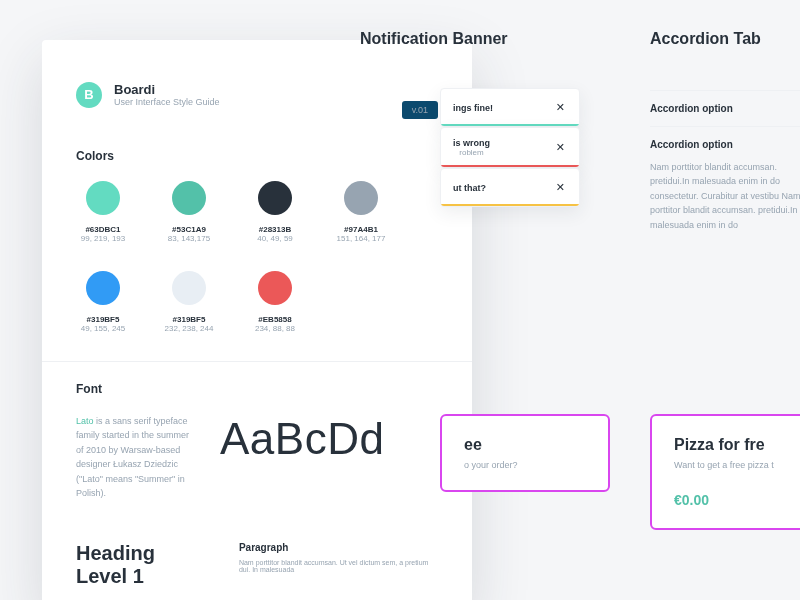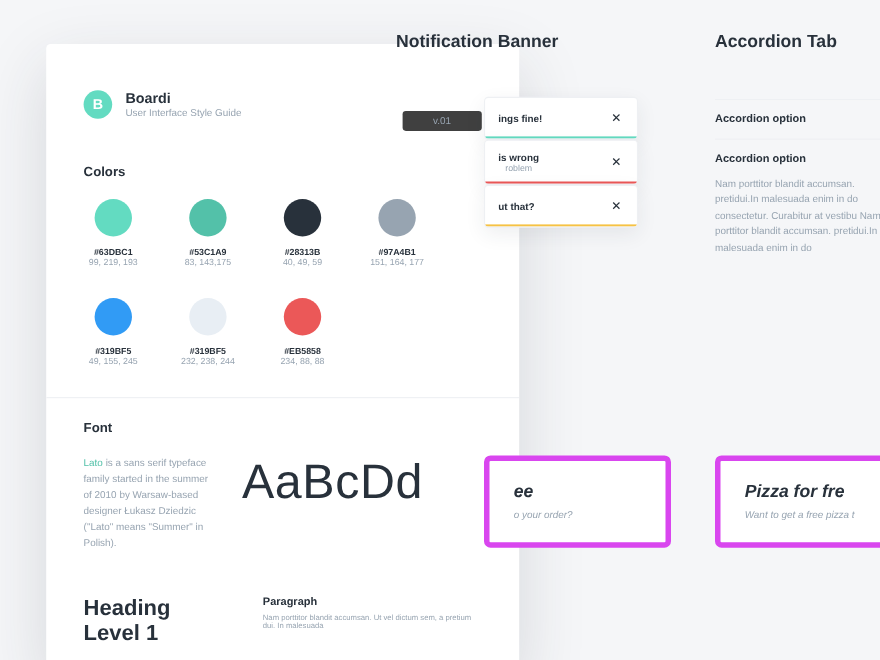--- a/index.html
+++ b/index.html
@@ -15,21 +15,21 @@
   background: #fff;
   border-radius: 4px;
   box-shadow: 0 20px 60px rgba(40,49,59,0.15);
   padding: 30px 34px 0;
   overflow: hidden;
 }
 .hdr { display:flex; align-items:center; gap:12px; margin-bottom: 30px; }
 .logo-badge { width:26px; height:26px; border-radius:50%; background:#63DBC1; color:#fff; font-weight:700; font-size:13px; display:flex; align-items:center; justify-content:center; }
 .hdr-txt .ttl { font-size:13px; font-weight:700; color:#28313B; }
 .hdr-txt .sub { font-size:9px; color:#97A4B1; }
-.ver-badge { margin-left:auto; font-size:9px; color:#97A4B1; background:#404040; padding:4px 28px; border-radius:3px;margin-top:31px; }
+.ver-badge { margin-left:auto; font-size:9px; color:#97A4B1; background:#0c4a6e; padding:4px 10px; border-radius:3px;margin-top:31px; }
 
 .section-h { font-size:12px; font-weight:700; color:#28313B; margin: 8px 0 18px; }
 
 .swatch-grid { display:flex; flex-wrap:wrap; gap: 28px 32px; margin-bottom: 28px; }
 .swatch { width:54px; text-align:center; }
 .dot { width:34px; height:34px; border-radius:50%; margin: 0 auto 10px; }
 .swatch .hex { font-size:8px; color:#28313B; font-weight:600; }
 .swatch .rgb { font-size:8px; color:#97A4B1; }
 
 .divider { height:1px; background:#eef0f3; margin: 12px -34px 20px; }
@@ -55,21 +55,21 @@
 .notif-item .row { display:flex; align-items:center; justify-content:space-between; gap:8px; }
 .notif-item .txt1 { font-size:9px; font-weight:700; color:#28313B; white-space:nowrap; overflow:hidden; }
 .notif-item .txt2 { font-size:8px; color:#97A4B1; white-space:nowrap; overflow:hidden;text-align:center; }
 .close-x { font-size:11px; color:#28313B; cursor:pointer; padding:2px; }
 
 .accordion { position:absolute; left:650px; top:90px; width:160px; }
 .acc-row { border-top:1px solid #eef0f3; padding:12px 0; }
 .acc-hd { font-size:10px; font-weight:700; color:#28313B; }
 .acc-body { font-size:9px; color:#97A4B1; line-height:1.6; margin-top:10px; }
 
-.promo-card { position:absolute; background:#fff; border:5px solid #d946ef; border-radius:6px; padding:20px 22px;font-style:italic; }
+.promo-card { position:absolute; background:#fff; border:2px solid #d946ef; border-radius:6px; padding:20px 22px; }
 .promo-card.left { left:440px; top:414px; width:170px; }
 .promo-card.right { left:650px; top:414px; width:170px; }
 .promo-card .pttl { font-size:16px; font-weight:800; color:#28313B; white-space:nowrap; overflow:hidden; }
 .promo-card .psub { font-size:9px; color:#97A4B1; margin-top:6px; white-space:nowrap; overflow:hidden; }
 .promo-card .price { margin-top:22px; font-size:14px; font-weight:700; color:#53C1A9; }
 </style>
 </head>
 <body>
 
 <div class="canvas">
@@ -186,15 +186,16 @@
       </div>
     </div>
 
   <div class="promo-card left">
     <div class="pttl">ee</div>
     <div class="psub">o your order?</div>
   </div>
   <div class="promo-card right">
     <div class="pttl">Pizza for fre</div>
     <div class="psub">Want to get a free pizza t</div>
+    <div class="price">€0.00</div>
   </div>
 
 </div>
 
 </body></html>

